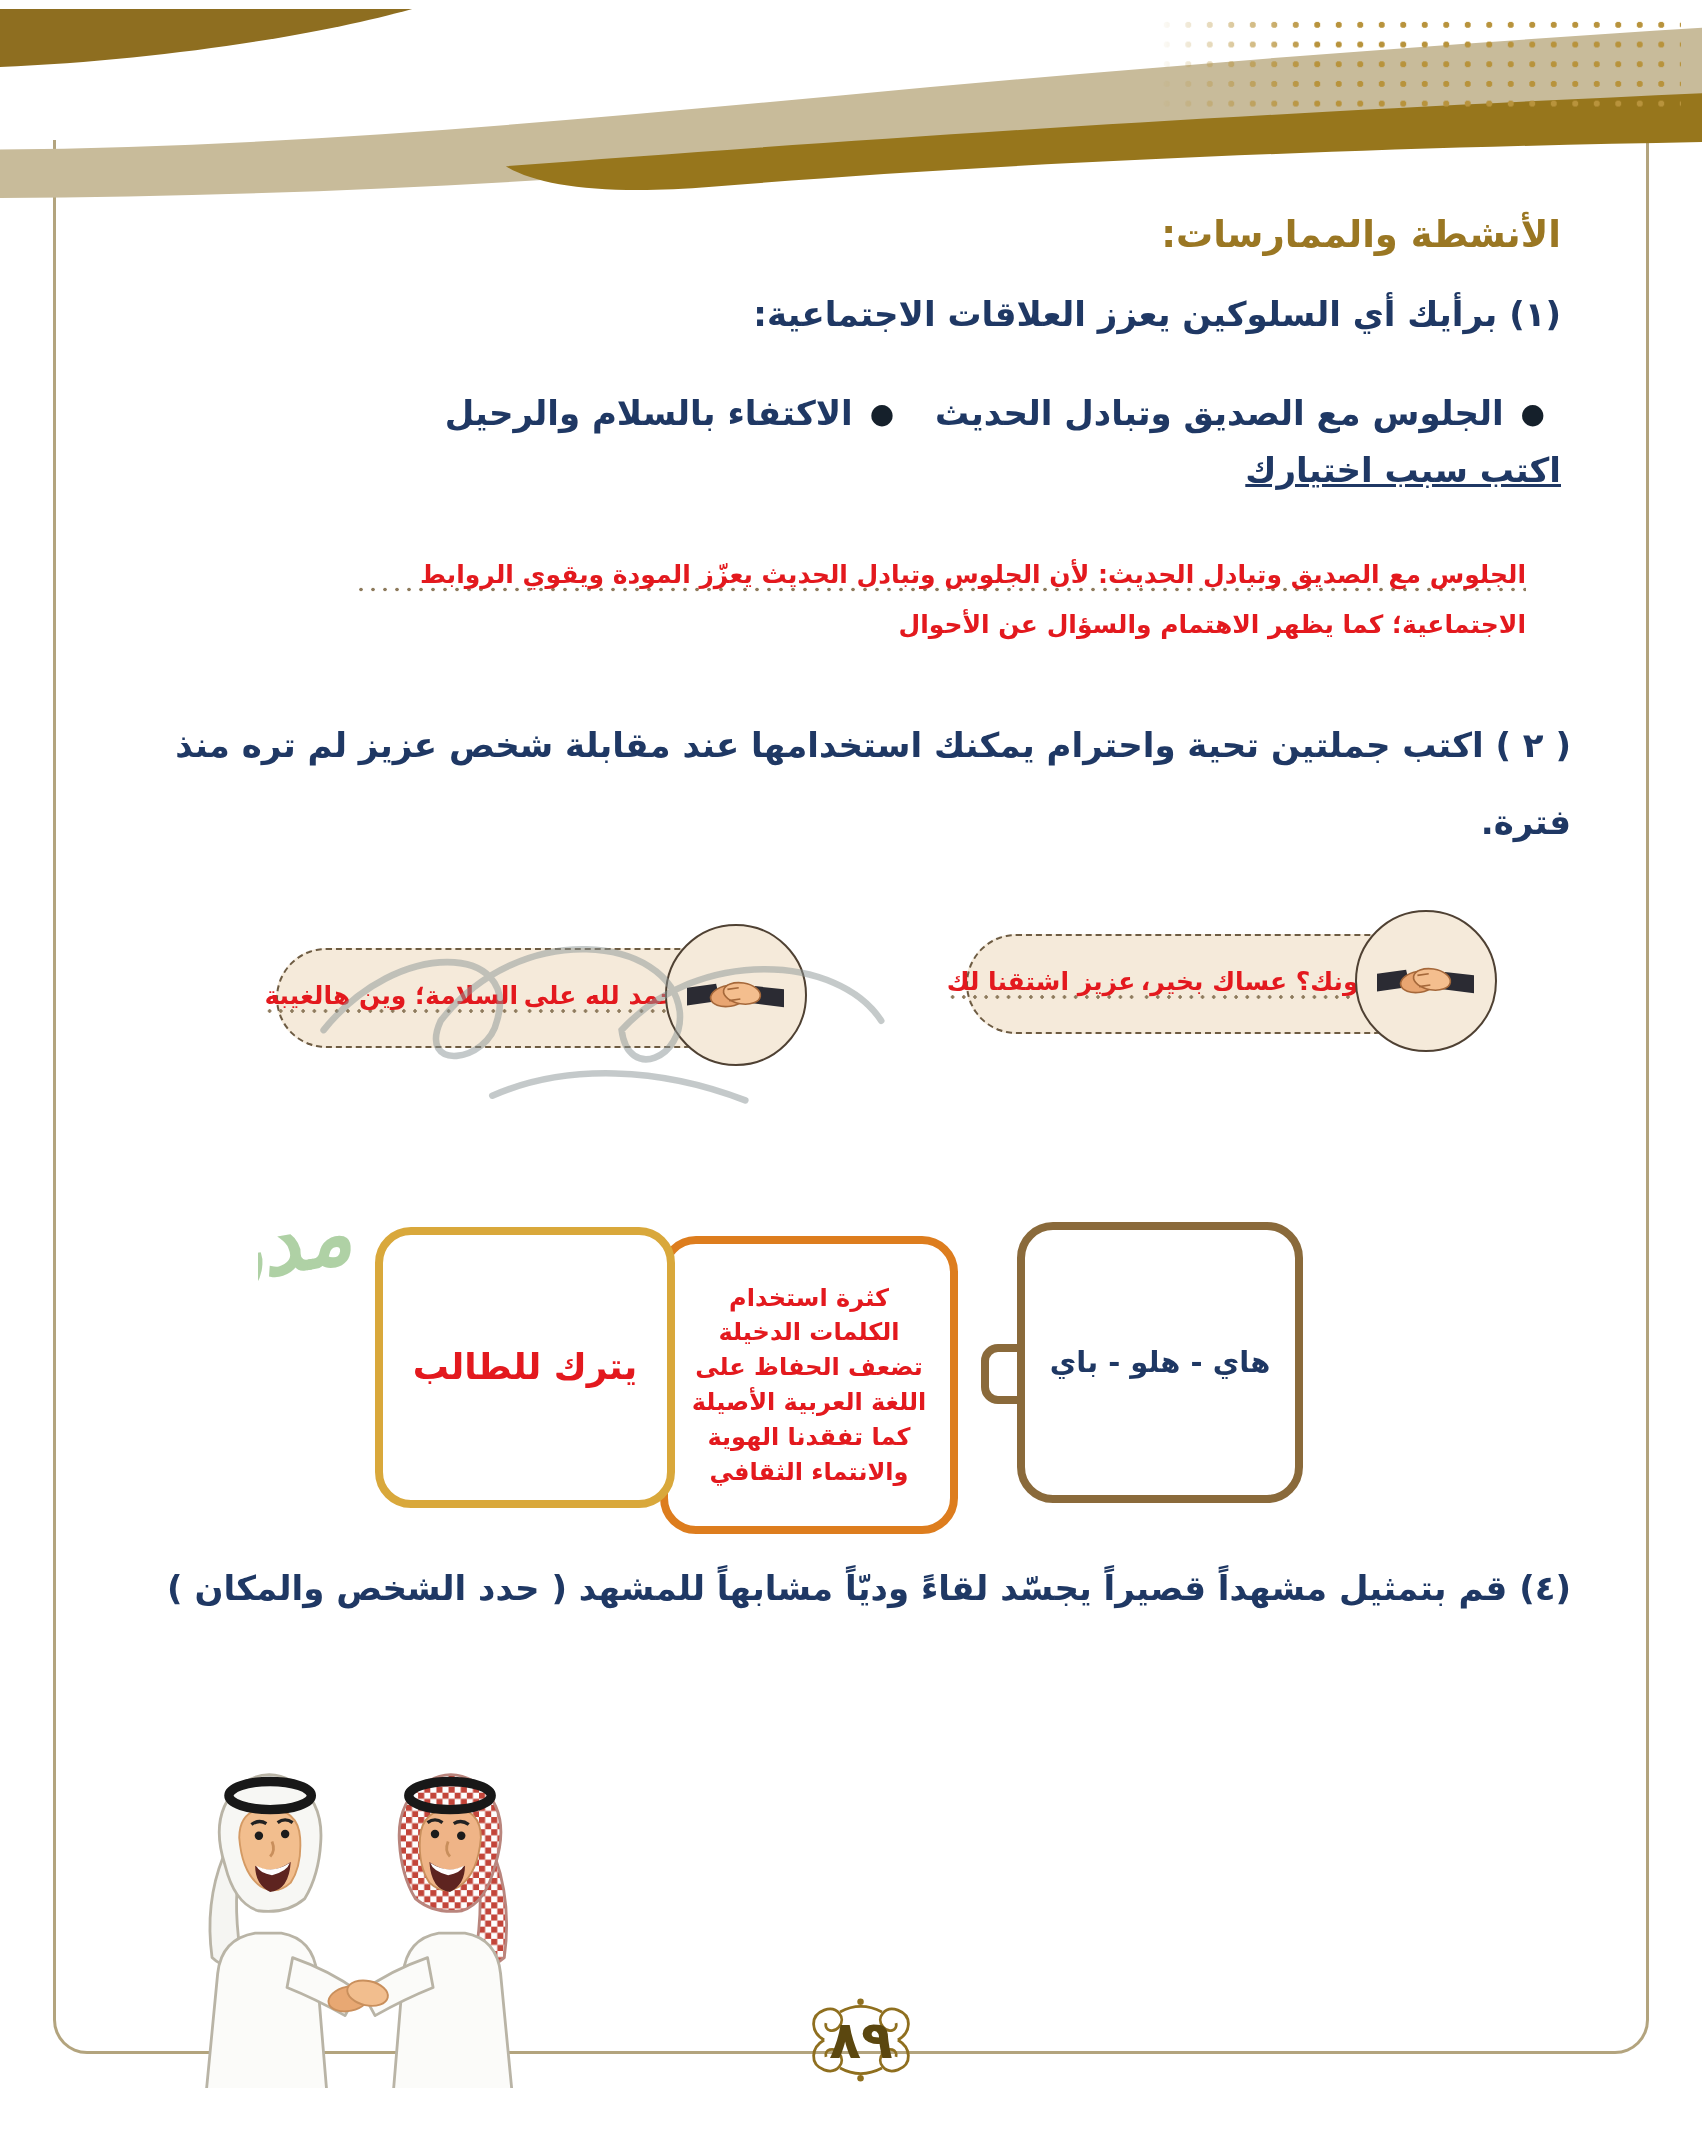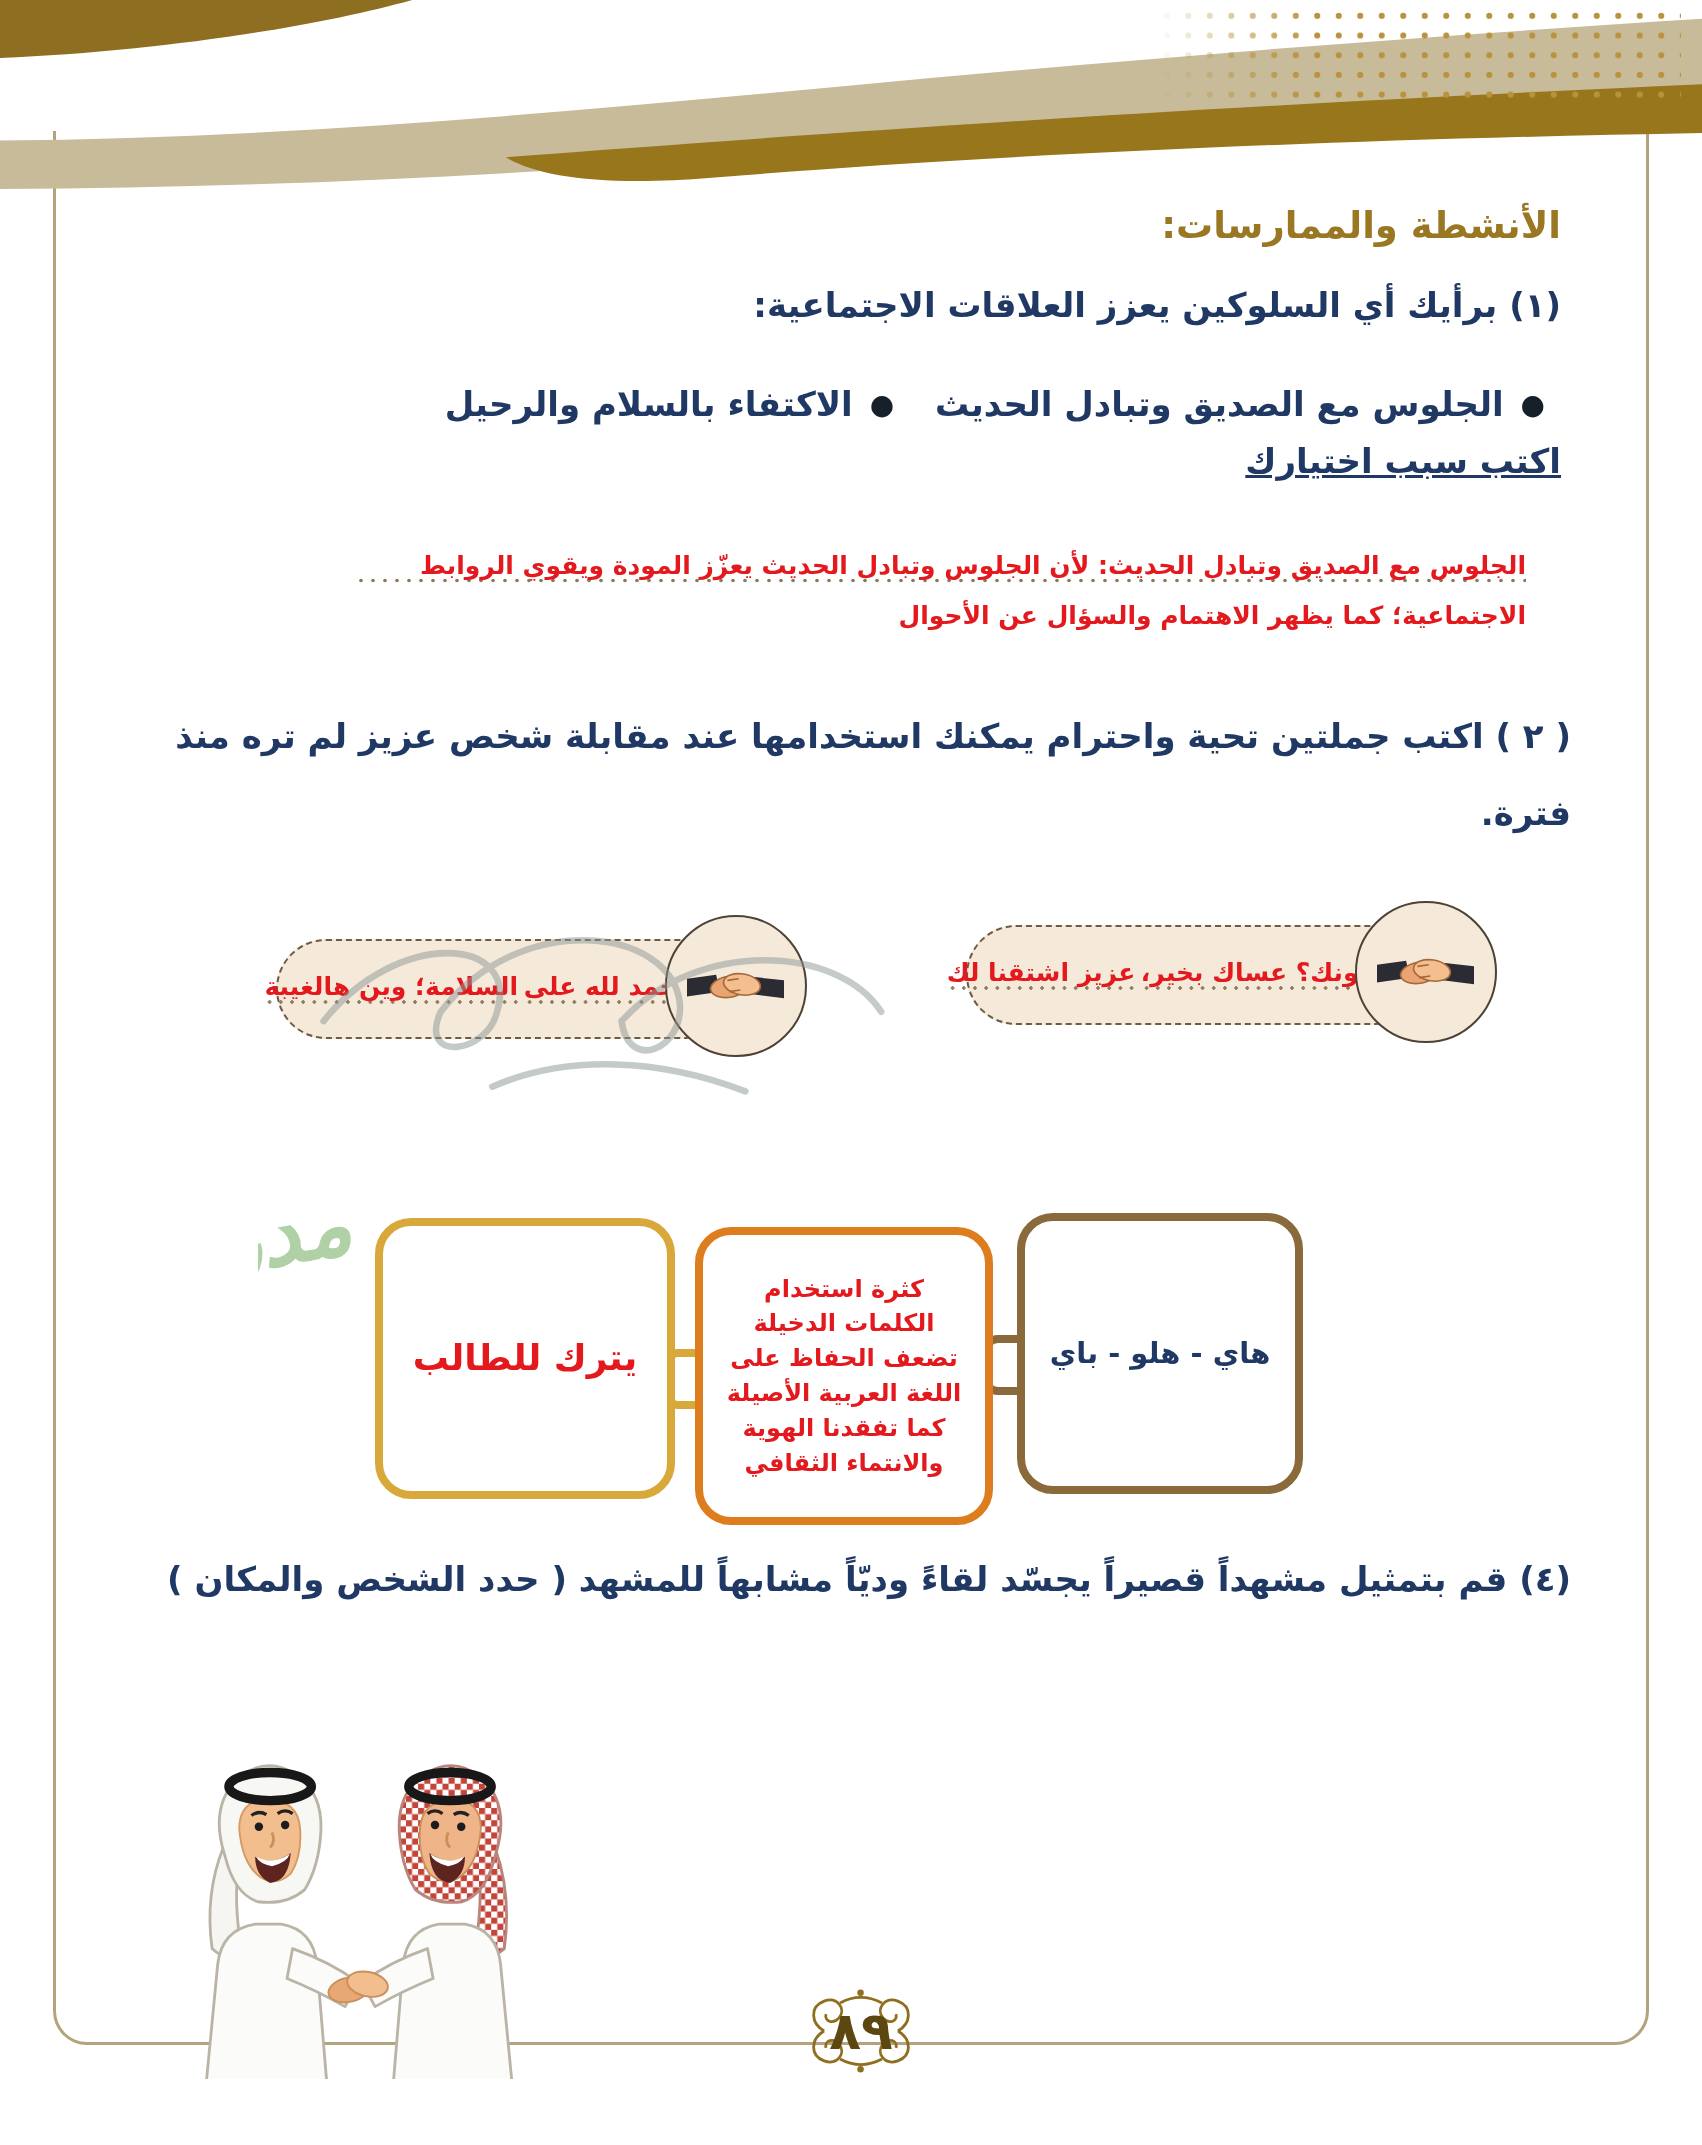--- a/index.html
+++ b/index.html
@@ -1,19 +1,19 @@
 <!DOCTYPE html>
 <html lang="ar" dir="rtl" style="font-size:15px"><head>
 <meta charset="utf-8">
 <style>
   html,body{margin:0;padding:0;background:#ffffff;}
   .page{
     position:relative;
     width:1702px;height:2079px;
-    margin:0 auto;
+    margin:9px auto;
     background:#ffffff;
     overflow:hidden;
     direction:rtl;
     font-family:"DejaVu Sans",sans-serif;
   }
   
   .frame{
     position:absolute;left:53px;right:53px;top:131px;bottom:34px;
     border:3.7px solid #B3A47E;border-top:none;
     border-radius:0 0 34px 34px;
@@ -77,21 +77,21 @@
   .watermark{position:absolute;left:258px;top:871px;width:731px;height:422px;z-index:5;pointer-events:none;}
   
   .q3box{
     position:absolute;box-sizing:border-box;background:#ffffff;z-index:3;
     border-radius:36px;display:flex;align-items:center;justify-content:center;
     text-align:center;padding:9.4px 13px;
   }
   .q3box .btxt{font-weight:bold;line-height:1.45;}
   .box-right{left:1017px;top:1213px;width:286px;height:281px;border:8.4px solid #8A6A3B;}
   .box-right .btxt{color:#1F3864;font-size:29px;}
-  .box-middle{left:695px;top:1227px;width:298px;height:298px;border:8.4px solid #DD7D1E;}
+  .box-middle{left:660px;top:1227px;width:298px;height:298px;border:8.4px solid #DD7D1E;}
   .box-middle .btxt{color:#E3191E;font-size:24px;}
   .box-left{left:375px;top:1218px;width:300px;height:281px;border:8.4px solid #D9A83B;}
   .box-left .btxt{color:#E3191E;font-size:36px;}
   .connector{position:absolute;width:60px;height:60px;box-sizing:border-box;border-radius:17px;z-index:2;background:transparent;}
   .conn-1{left:981px;top:1335px;border:8.4px solid #8A6A3B;}
   .conn-2{left:661px;top:1349px;border:8.4px solid #D9A83B;}
   
   .cartoon{position:absolute;left:150px;top:1735px;width:422px;height:370px;z-index:4;}
   
   .ornament{position:absolute;left:798px;top:1984px;width:126px;height:94px;z-index:4;}

